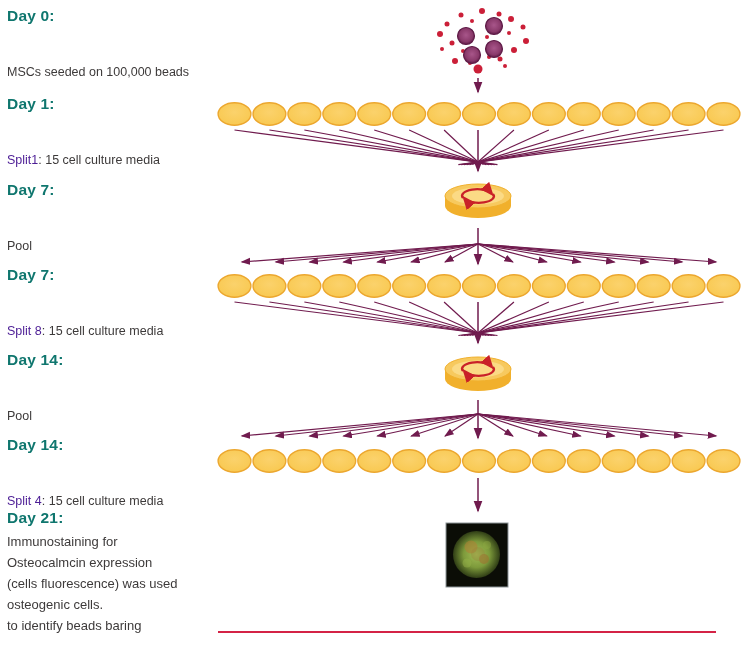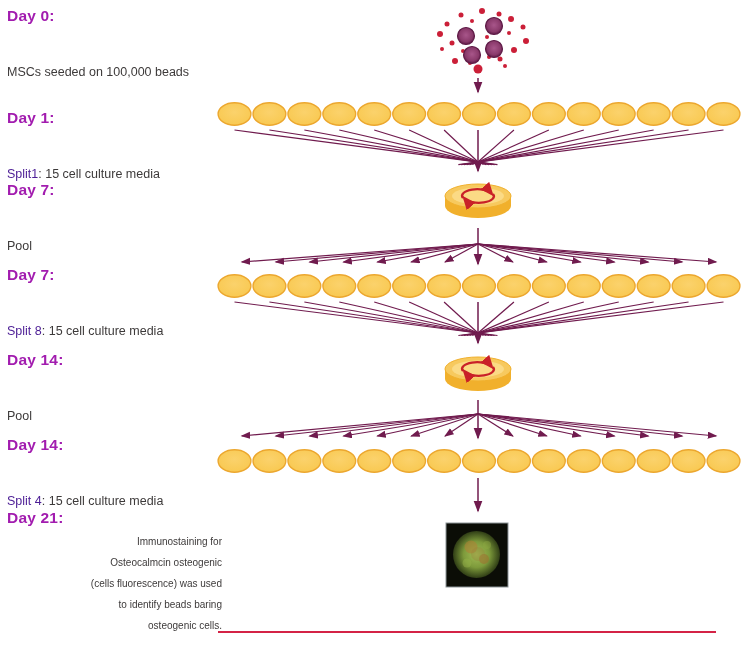--- a/index.html
+++ b/index.html
@@ -3,26 +3,26 @@
 <meta charset="utf-8">
 <style>
   html,body{margin:0;padding:0;background:#ffffff;}
   .stage{
     position:relative;width:743px;height:653px;overflow:hidden;background:#ffffff;
     font-family:"Liberation Sans", sans-serif;
   }
   #diagram{position:absolute;left:0;top:0;width:743px;height:653px;}
   .step{position:absolute;left:7px;width:215px;}
   .step .h{
-    font-size:15.5px;font-weight:bold;color:#a21caf;letter-spacing:.2px;
+    font-size:15.5px;font-weight:bold;color:#0f766e;letter-spacing:.2px;
     margin:0 0 4px 0;line-height:19px;
   }
   .step .t{font-size:12.5px;color:#3d3a3a;line-height:20px;margin-top:37px;}
   .step .t .b{font-weight:normal;color:#4c1d95;}
-  .step .ln{font-size:10px;color:#3d3a3a;line-height:21px;text-align:right;}
+  .step .ln{font-size:13px;color:#3d3a3a;line-height:21px;}
 </style>
 </head>
 <body>
 
 <div class="stage">
 
   <svg id="diagram" viewBox="0 0 743 653">
       <defs>
         <marker id="ah" markerWidth="9" markerHeight="8" refX="7" refY="3" orient="auto">
           <path d="M0,0 L8,3 L0,6 z" fill="#701b4e"></path>
@@ -221,21 +221,21 @@
         <circle cx="478" cy="554" r="7" fill="#97803a" opacity="0.35"></circle>
       </g>
       <line x1="218" y1="632" x2="716" y2="632" stroke="#d42346" stroke-width="2.2"></line>
     </svg>
 
   <div class="step" style="top:6px">
     <div class="h">Day 0:</div>
     <div class="t"><span>MSCs seeded on 100,000 beads</span></div>
   </div>
 
-  <div class="step" style="top:108px">
+  <div class="step" style="top:94px">
     <div class="h">Day 1:</div>
     <div class="t"><span class="b">Split1</span><span>: 15 cell culture media</span></div>
   </div>
 
   <div class="step" style="top:180px">
     <div class="h">Day 7:</div>
     <div class="t"><span>Pool</span></div>
   </div>
 
   <div class="step" style="top:265px">
@@ -249,19 +249,19 @@
   </div>
 
   <div class="step" style="top:435px">
     <div class="h">Day 14:</div>
     <div class="t"><span class="b">Split 4</span><span>: 15 cell culture media</span></div>
   </div>
 
   <div class="step" style="top:508px">
     <div class="h">Day 21:</div>
     <div class="ln">Immunostaining for</div>
-    <div class="ln">Osteocalmcin osteogenic</div>
+    <div class="ln">Osteocalmcin expression</div>
     <div class="ln">(cells fluorescence) was used</div>
+    <div class="ln">osteogenic cells.</div>
     <div class="ln">to identify beads baring</div>
-    <div class="ln">osteogenic cells.</div>
   </div>
 
 </div>
 
 </body></html>

